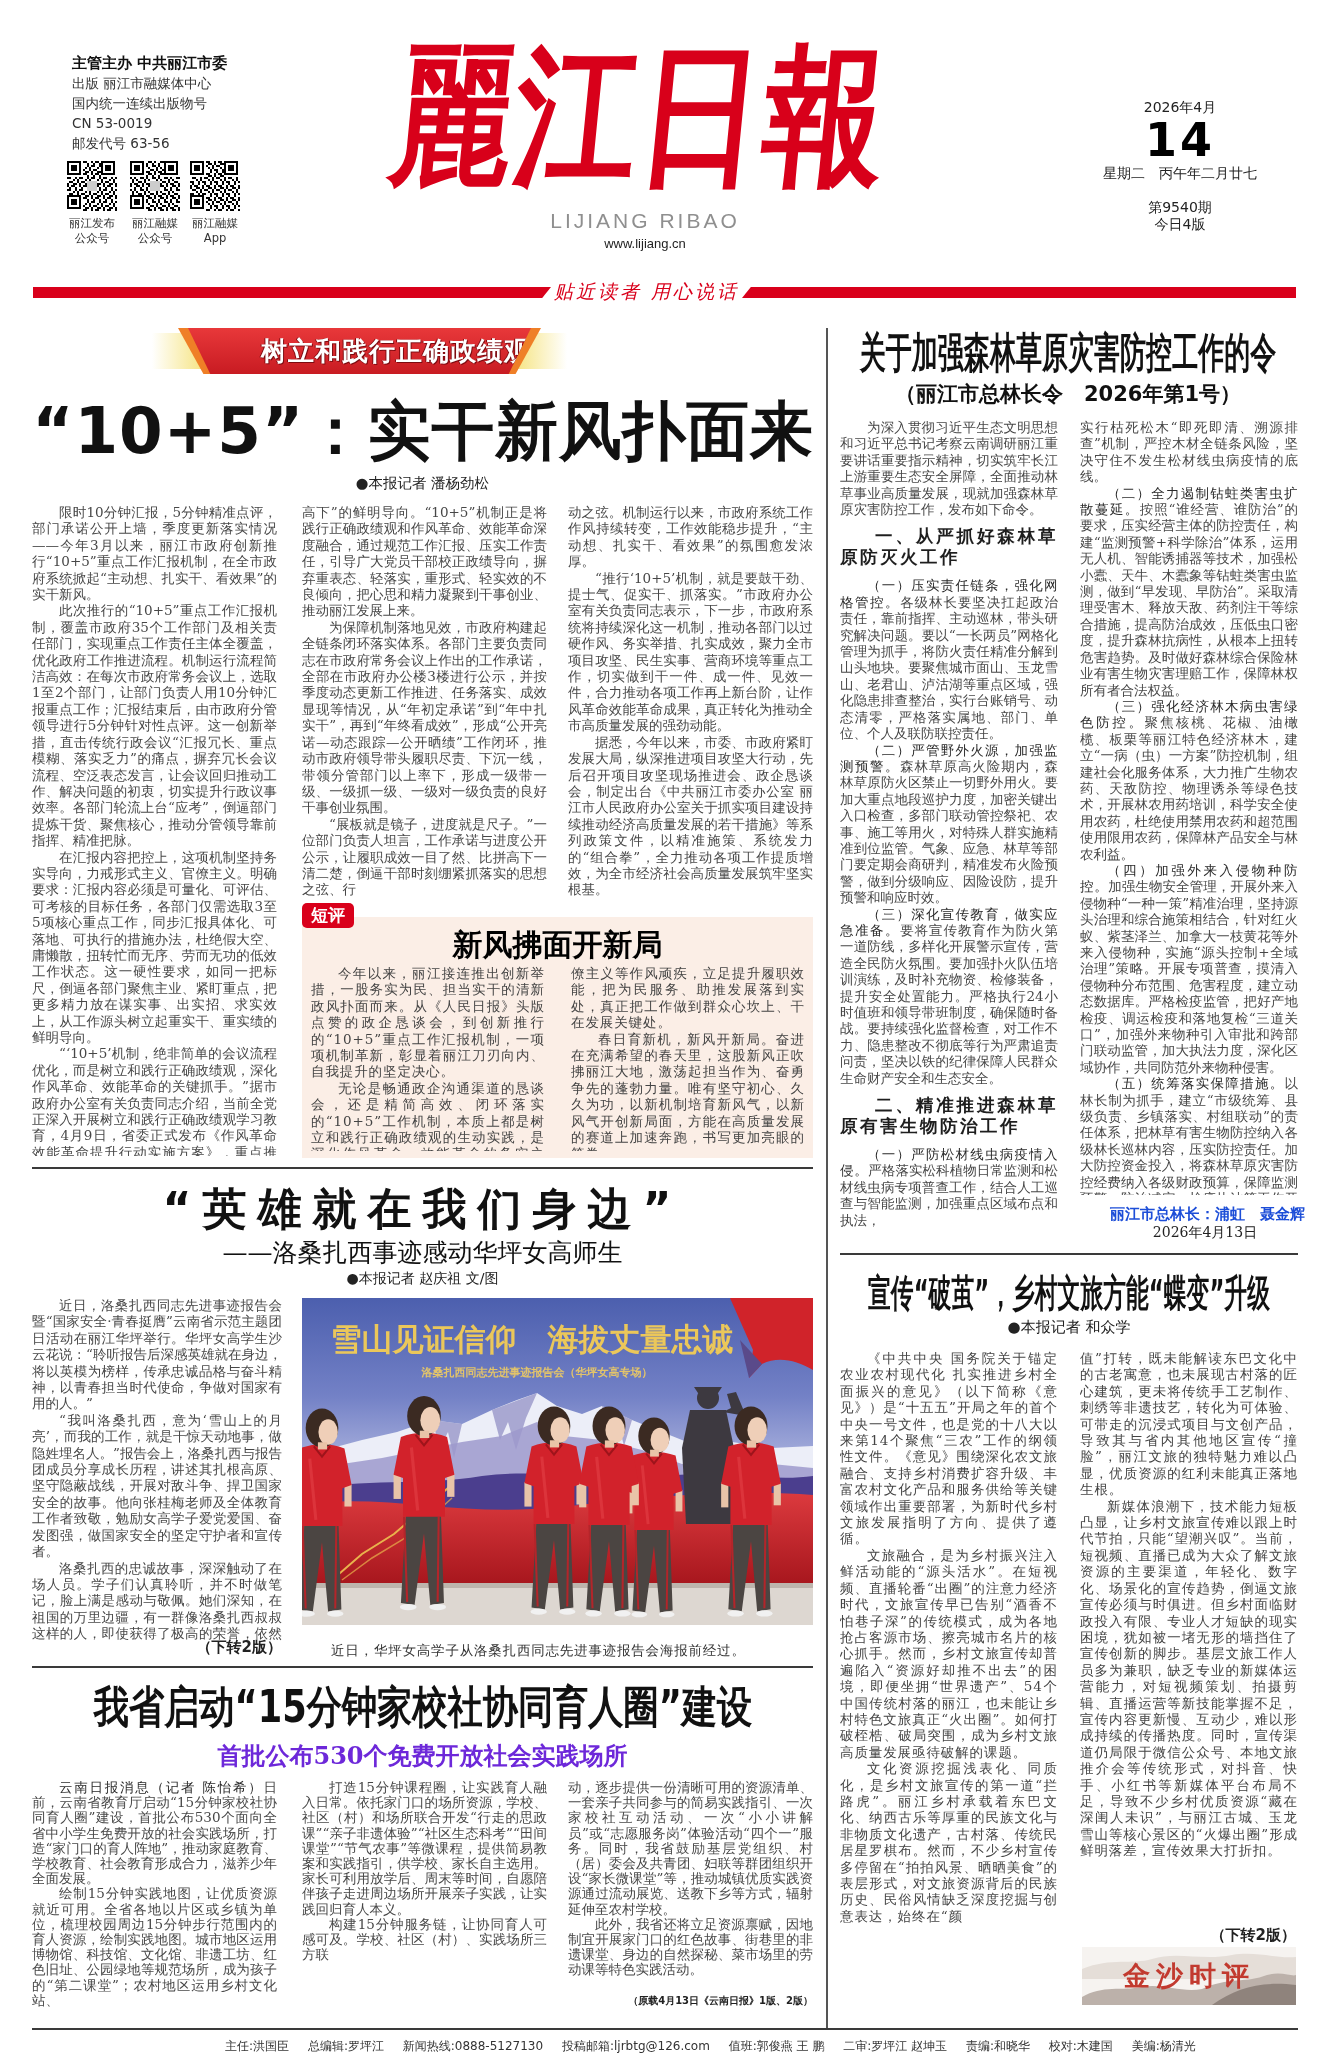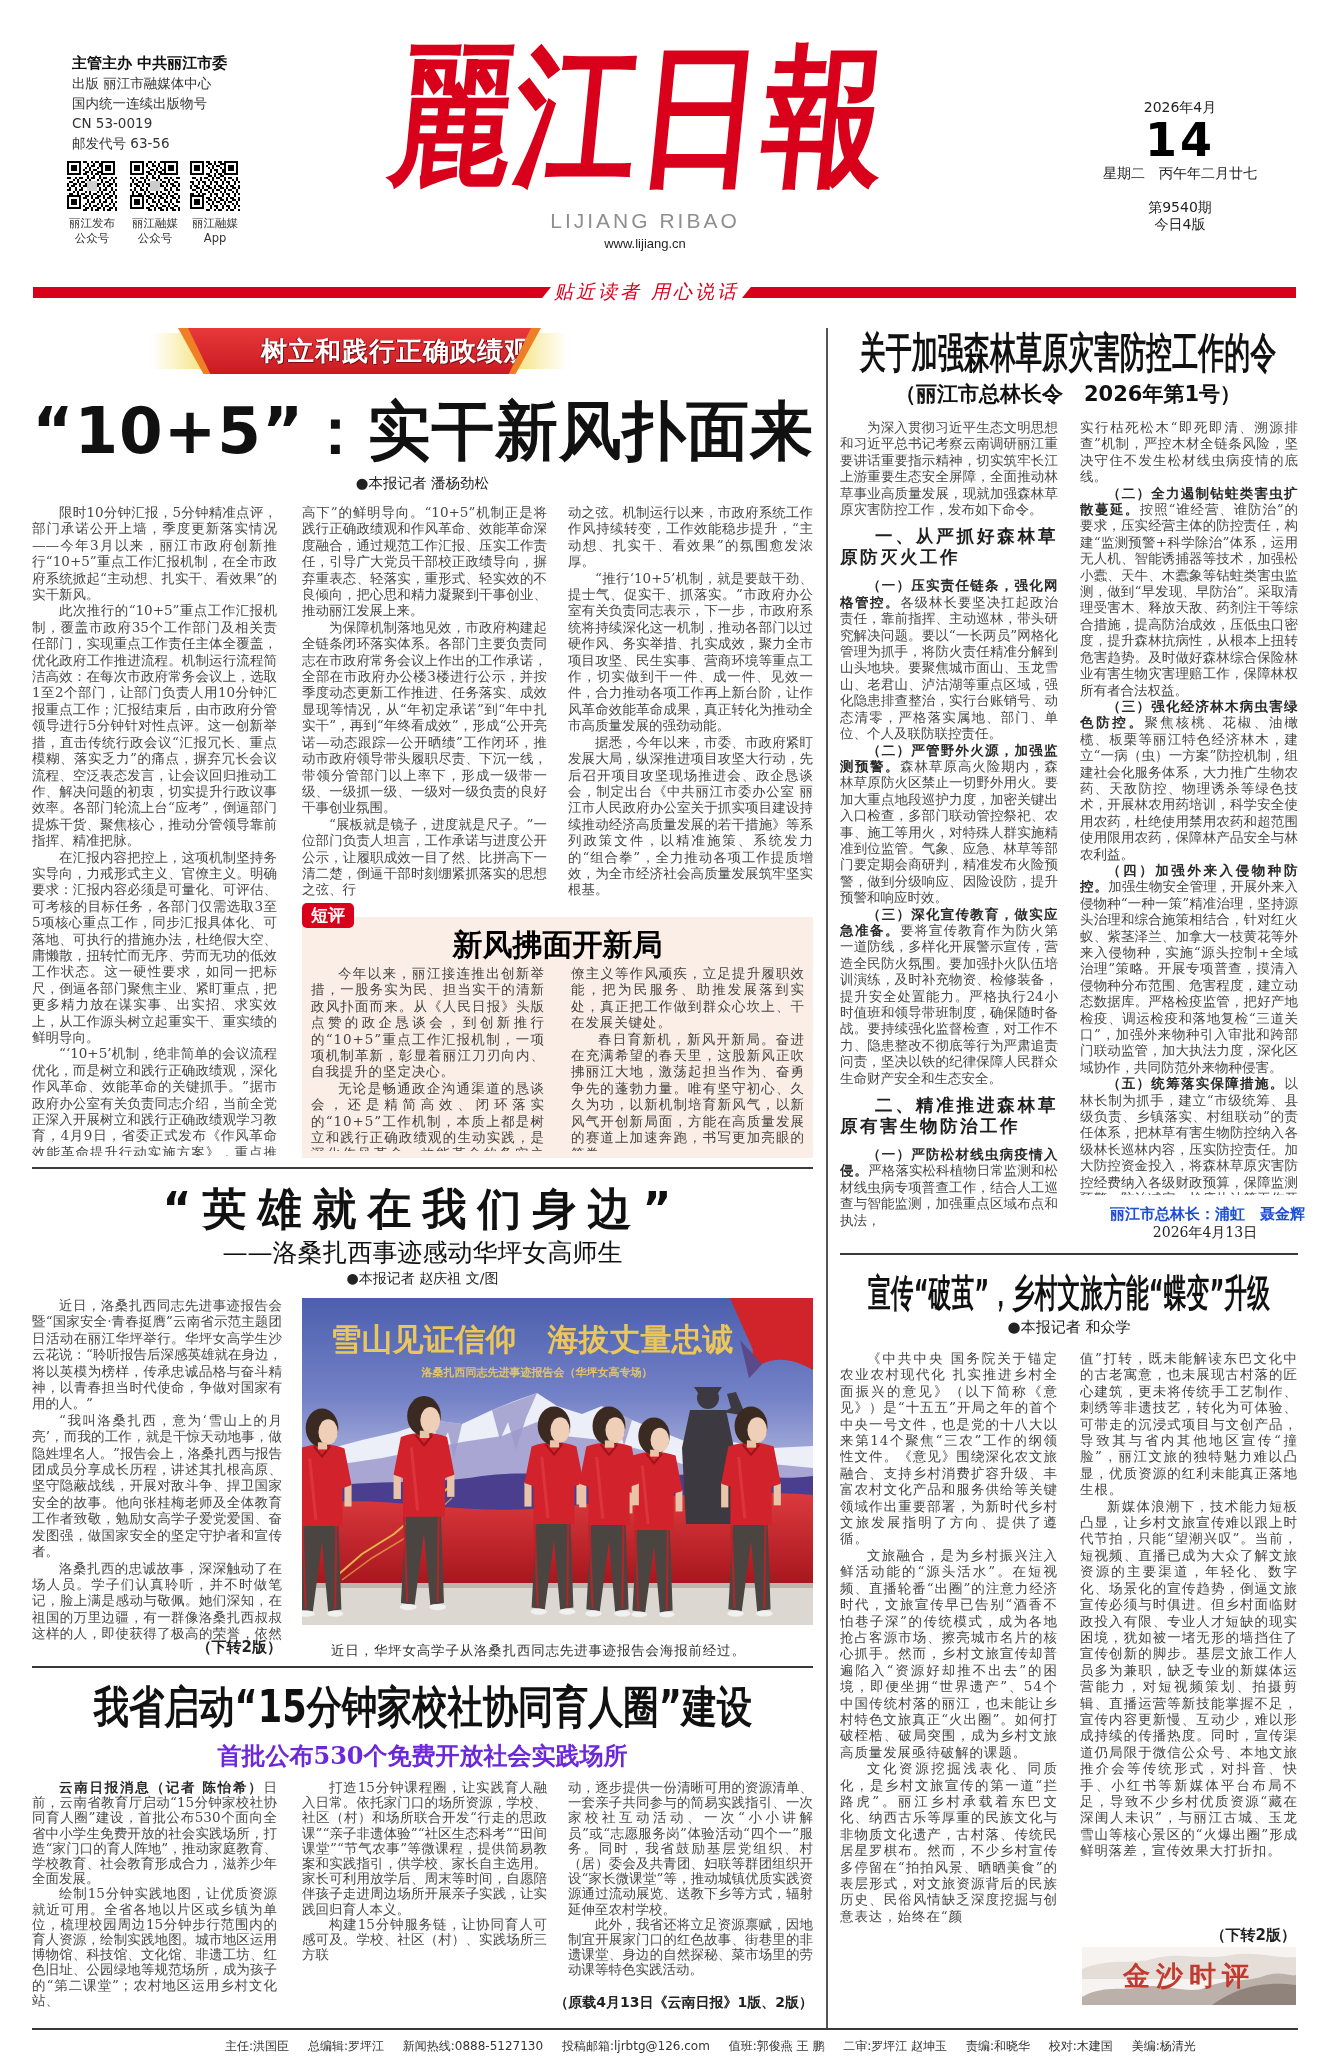--- a/index.html
+++ b/index.html
@@ -20,21 +20,21 @@
 .slogan{position:absolute;left:551px;top:279px;width:191px;text-align:center;font-family:"DejaVu Sans","Liberation Sans",sans-serif;font-style:italic;font-size:19px;letter-spacing:3px;color:#d9001b;white-space:nowrap}
 .date{position:absolute;left:1100px;width:160px;text-align:center;font-family:"DejaVu Sans","Liberation Sans",sans-serif;color:#222;white-space:nowrap}
 .vdiv{position:absolute;left:826px;top:328px;width:1.5px;height:1700px;background:#555}
 .rule{position:absolute;height:2px;background:#3a3a3a}
 .hl{position:absolute;height:60px;font-family:"DejaVu Sans","Liberation Sans",sans-serif;font-weight:bold;color:#111}
 .hl .cx{position:absolute;left:50%;top:0;white-space:nowrap;transform-origin:center top}
 .byline{position:absolute;text-align:center;font-family:"DejaVu Sans","Liberation Sans",sans-serif;font-size:14.5px;color:#222;white-space:nowrap}
 .txt{position:absolute;font-family:"DejaVu Serif","Liberation Serif",serif;font-size:13.5px;line-height:16.4px;color:#474747;text-align:justify;overflow:hidden}
 .txt p{text-indent:2em}
 .txt p.noindent{text-indent:0}
-.txt p .lead{font-weight:bold;color:#2a2a2a;letter-spacing:.6px}
+.txt p .lead{font-weight:normal;color:#2a2a2a;letter-spacing:.6px}
 .txt h4{font-family:"DejaVu Sans","Liberation Sans",sans-serif;font-size:17.5px;line-height:21px;font-weight:bold;letter-spacing:2.5px;text-indent:2em;margin:9px 0 9px;color:#1e1e1e}
 .kai{letter-spacing:.9px;color:#444}
 .tight{line-height:15.2px}
 .topic-banner{position:absolute;left:152px;top:328px;width:415px;height:46px}
 .topic-banner .wing{position:absolute;top:5px;width:90px;height:36px}
 .topic-banner .wl{left:0;background:linear-gradient(to right,rgba(248,236,160,0),#f6e587 55%,#f3b640);clip-path:polygon(0 0,100% 0,78% 100%,0 100%)}
 .topic-banner .wr{right:0;background:linear-gradient(to left,rgba(248,236,160,0),#f6e587 55%,#f3b640);clip-path:polygon(0 0,100% 0,100% 100%,22% 100%)}
 .topic-banner .edge{position:absolute;left:26px;right:26px;top:0;height:46px;background:#ef7f27;clip-path:polygon(0 0,100% 0,93% 100%,7% 100%)}
 .topic-banner .core{position:absolute;left:36px;right:36px;top:0;height:46px;background:linear-gradient(#e8383a,#c81b22);clip-path:polygon(0 0,100% 0,93.5% 100%,6.5% 100%);display:flex;align-items:center;justify-content:flex-end}
 .topic-banner .core span{color:#fff;font-family:"DejaVu Sans","Liberation Sans",sans-serif;font-weight:bold;font-size:26px;letter-spacing:1px;text-shadow:1px 1px 0 #7c0b10,-1px 0 0 #7c0b10}
@@ -261,21 +261,21 @@
         <p>绘制15分钟实践地图，让优质资源就近可用。全省各地以片区或乡镇为单位，梳理校园周边15分钟步行范围内的育人资源，绘制实践地图。城市地区运用博物馆、科技馆、文化馆、非遗工坊、红色旧址、公园绿地等规范场所，成为孩子的“第二课堂”；农村地区运用乡村文化站、</p>
       </div>
     <div class="txt tight" style="left:302px;top:1780px;width:245px;height:232px">
         <p>打造15分钟课程圈，让实践育人融入日常。依托家门口的场所资源，学校、社区（村）和场所联合开发“行走的思政课”“亲子非遗体验”“社区生态科考”“田间课堂”“节气农事”等微课程，提供简易教案和实践指引，供学校、家长自主选用。家长可利用放学后、周末等时间，自愿陪伴孩子走进周边场所开展亲子实践，让实践回归育人本义。</p>
         <p>构建15分钟服务链，让协同育人可感可及。学校、社区（村）、实践场所三方联</p>
       </div>
     <div class="txt tight" style="left:568px;top:1780px;width:245px;height:214px">
         <p class="noindent">动，逐步提供一份清晰可用的资源清单、一套亲子共同参与的简易实践指引、一次家校社互动活动、一次“小小讲解员”或“志愿服务岗”体验活动“四个一”服务。同时，我省鼓励基层党组织、村（居）委会及共青团、妇联等群团组织开设“家长微课堂”等，推动城镇优质实践资源通过流动展览、送教下乡等方式，辐射延伸至农村学校。</p>
         <p>此外，我省还将立足资源禀赋，因地制宜开展家门口的红色故事、街巷里的非遗课堂、身边的自然探秘、菜市场里的劳动课等特色实践活动。</p>
       </div>
-    <div class="cont" style="left:540px;top:1994px;width:273px;font-size:14px;white-space:nowrap">（原载4月13日《云南日报》1版、2版）</div>
+    <div class="cont" style="left:540px;top:1994px;width:273px;font-size:10px;white-space:nowrap">（原载4月13日《云南日报》1版、2版）</div>
   </div>
 
   <div>
     <div class="hl" style="left:840px;top:330px;width:456px;height:48px">
       <span class="cx" style="font-size:42px;line-height:46px;transform:translateX(-50%) scaleX(.62)">关于加强森林草原灾害防控工作的令</span>
     </div>
     <div class="abs sans" style="left:840px;top:381px;width:456px;text-align:center;font-size:21px;line-height:26px;font-weight:bold;color:#111;white-space:nowrap">（丽江市总林长令　2026年第1号）</div>
     <div class="txt" style="left:840px;top:419px;width:218px;height:826px">
         <p>为深入贯彻习近平生态文明思想和习近平总书记考察云南调研丽江重要讲话重要指示精神，切实筑牢长江上游重要生态安全屏障，全面推动林草事业高质量发展，现就加强森林草原灾害防控工作，发布如下命令。</p>
         <h4>一、从严抓好森林草原防灭火工作</h4>

